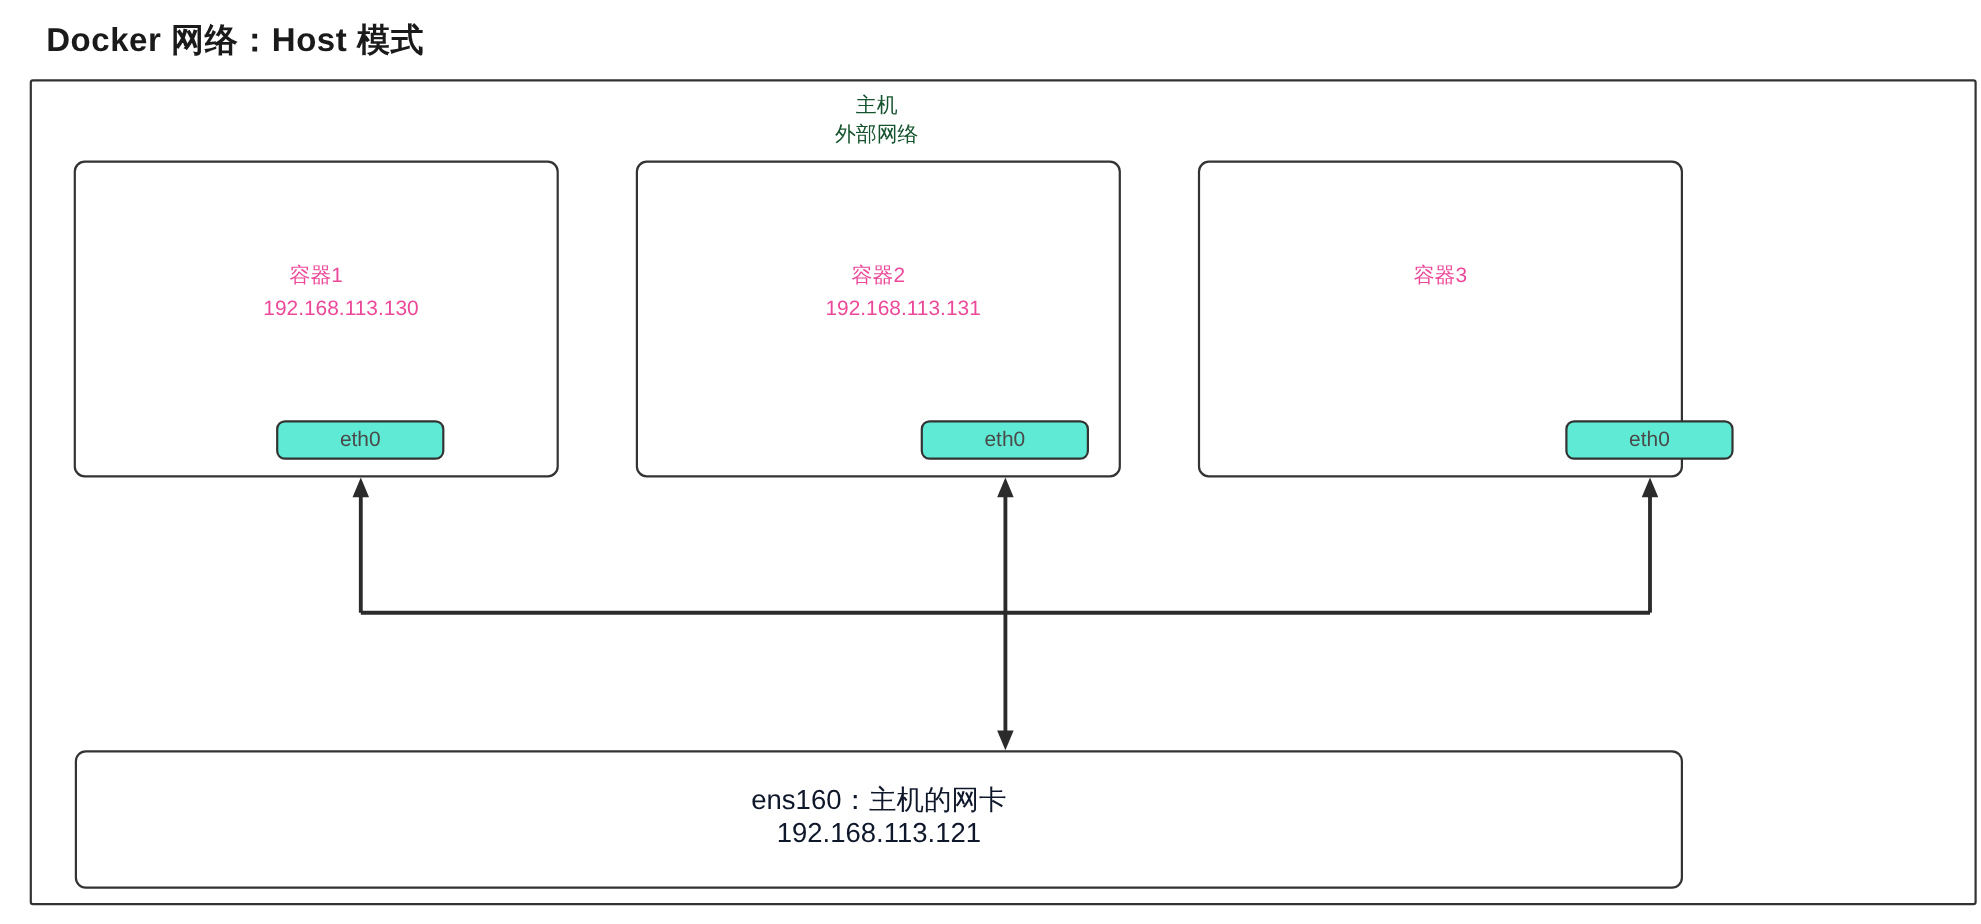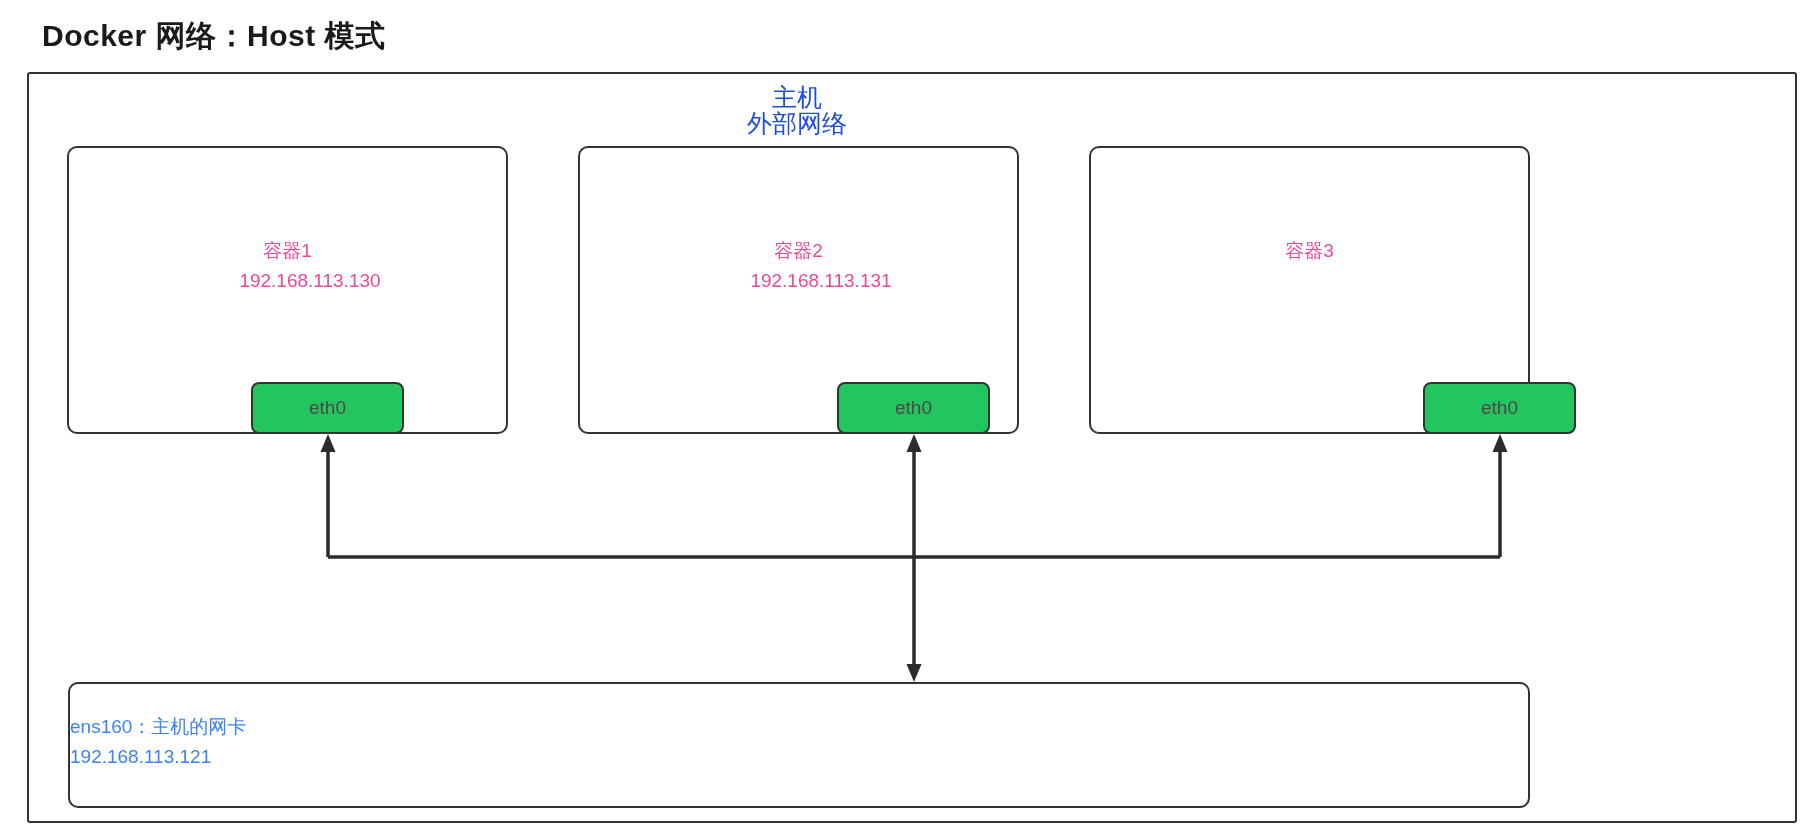--- a/index.html
+++ b/index.html
@@ -48,23 +48,23 @@
     background: #ffffff;
   }
 
   
   #host-caption {
     position: absolute;
     left: 635px;
     top: 84px;
     width: 300px;
     text-align: center;
-    font-size: 25px;
+    font-size: 19px;
     line-height: 26px;
-    color: #1d4ed8;
+    color: #14532d;
   }
   #host-caption div { white-space: nowrap; }
 
   
   .container-box {
     position: absolute;
     top: 146px;
     width: 441px;
     height: 288px;
     border: 2.5px solid #333333;
@@ -86,25 +86,25 @@
     line-height: 30px;
     color: #ec4899;
   }
   .container-label .name { white-space: nowrap; }
   .container-label .ip { white-space: nowrap; padding-left: 45px; }
 
   
   .eth-box {
     position: absolute;
     width: 153px;
-    height: 52px;
+    height: 36px;
     border: 2.5px solid #333333;
     border-radius: 8px;
     box-sizing: border-box;
-    background: #22c55e;
+    background: #5eead4;
     z-index: 4;
     display: flex;
     align-items: center;
     justify-content: center;
     font-size: 19px;
     color: #4a4a4a;
     top: 382px;
   }
   #eth-box-1 { left: 239px; }
   #eth-box-2 { left: 825px; }
@@ -120,23 +120,24 @@
     border: 2.5px solid #333333;
     border-radius: 10px;
     box-sizing: border-box;
     background: #ffffff;
     z-index: 3;
   }
   #ens-label {
     position: absolute;
     left: 0; right: 0;
     top: 28px;
-    font-size: 19px;
+    text-align: center;
+    font-size: 25px;
     line-height: 30px;
-    color: #3b82f6;
+    color: #0f172a;
   }
   #ens-label div { white-space: nowrap; }
 
   
   #connectors {
     position: absolute;
     left: 0; top: 0;
     width: 1801px;
     height: 840px;
     z-index: 2;

